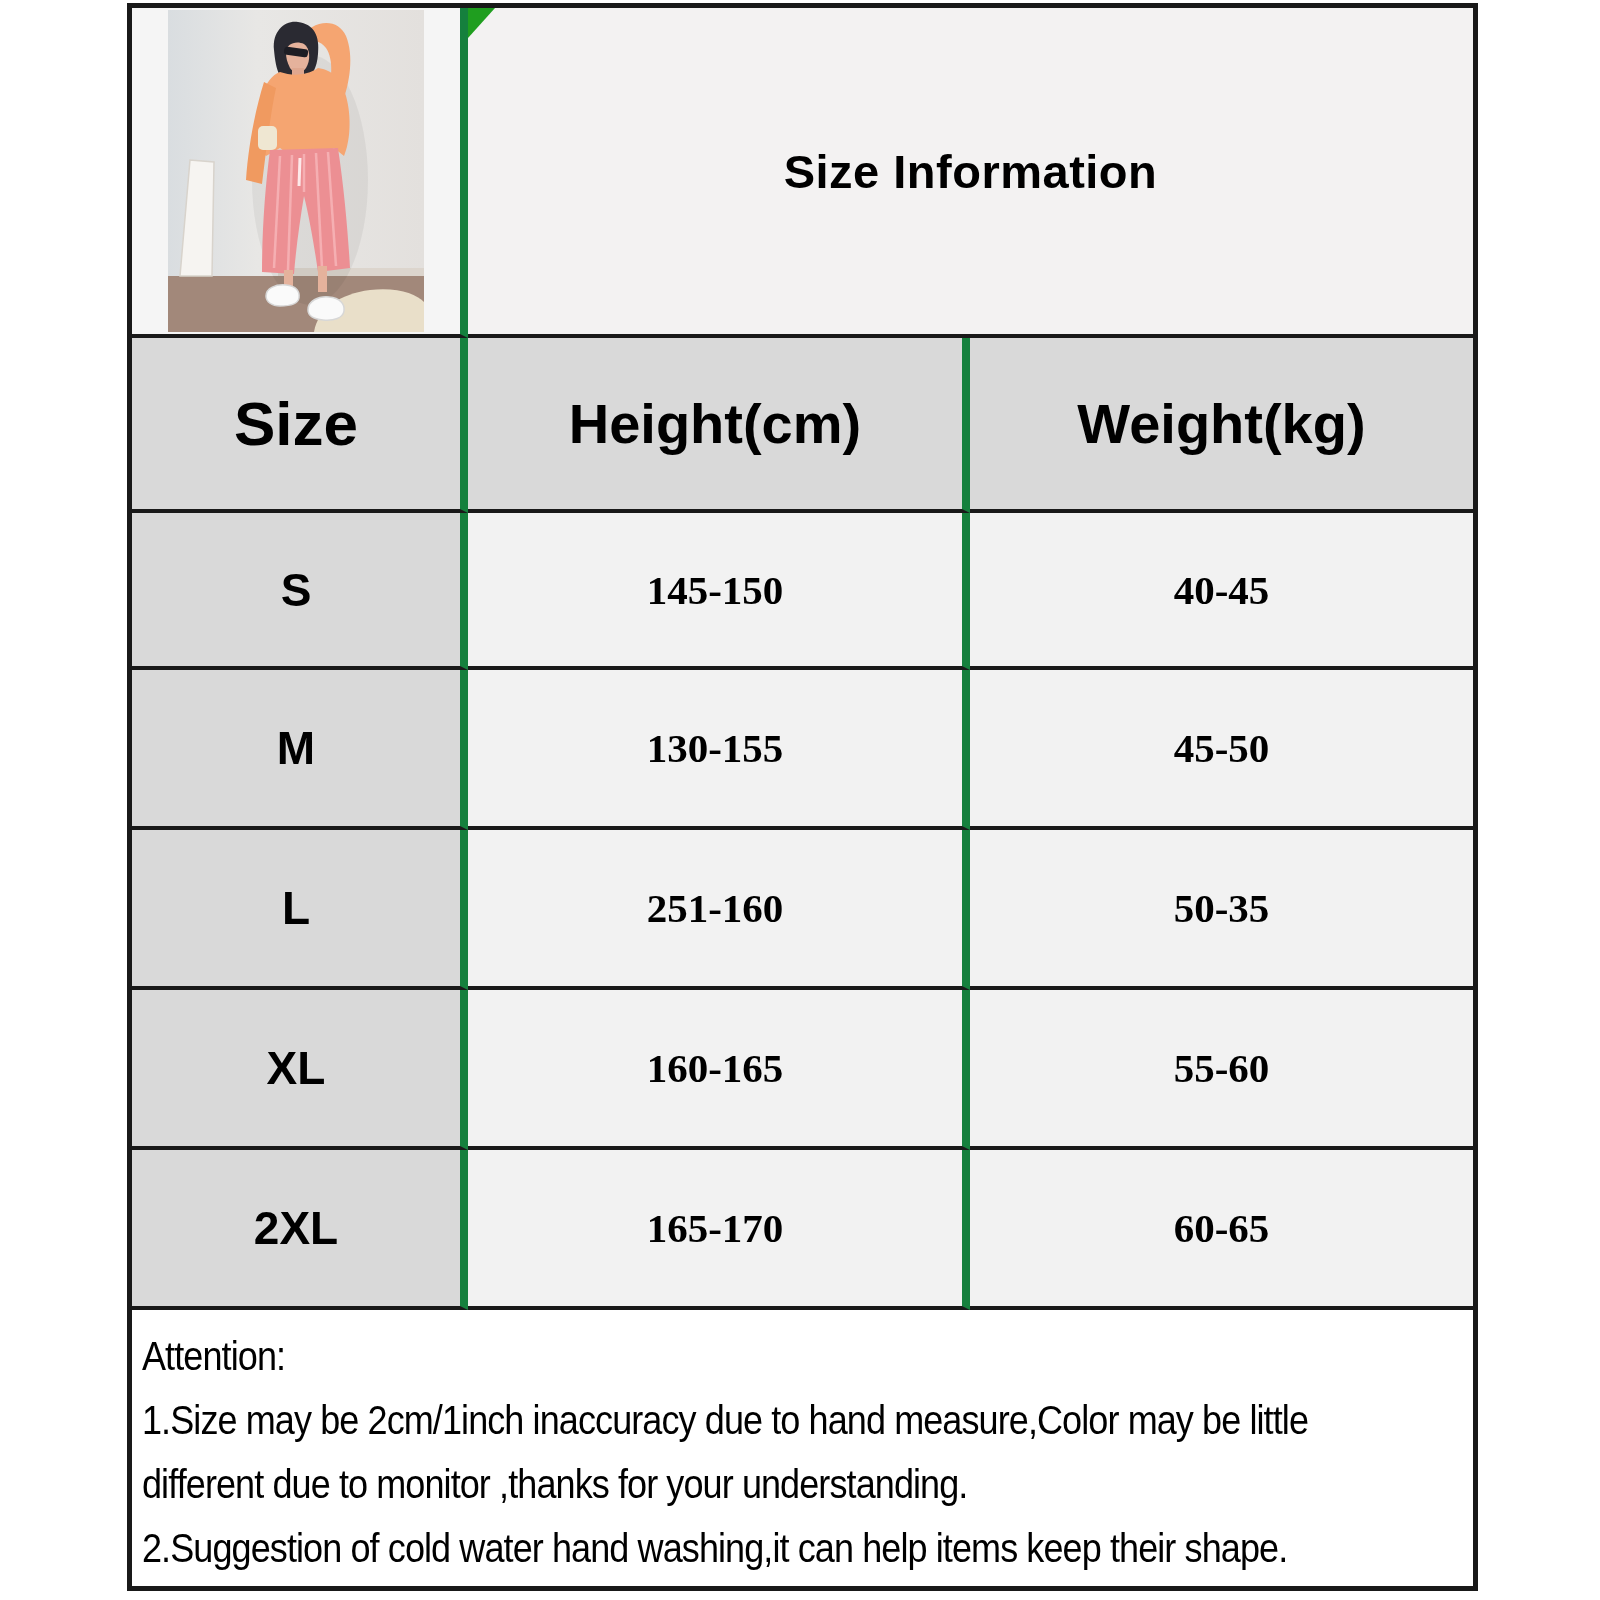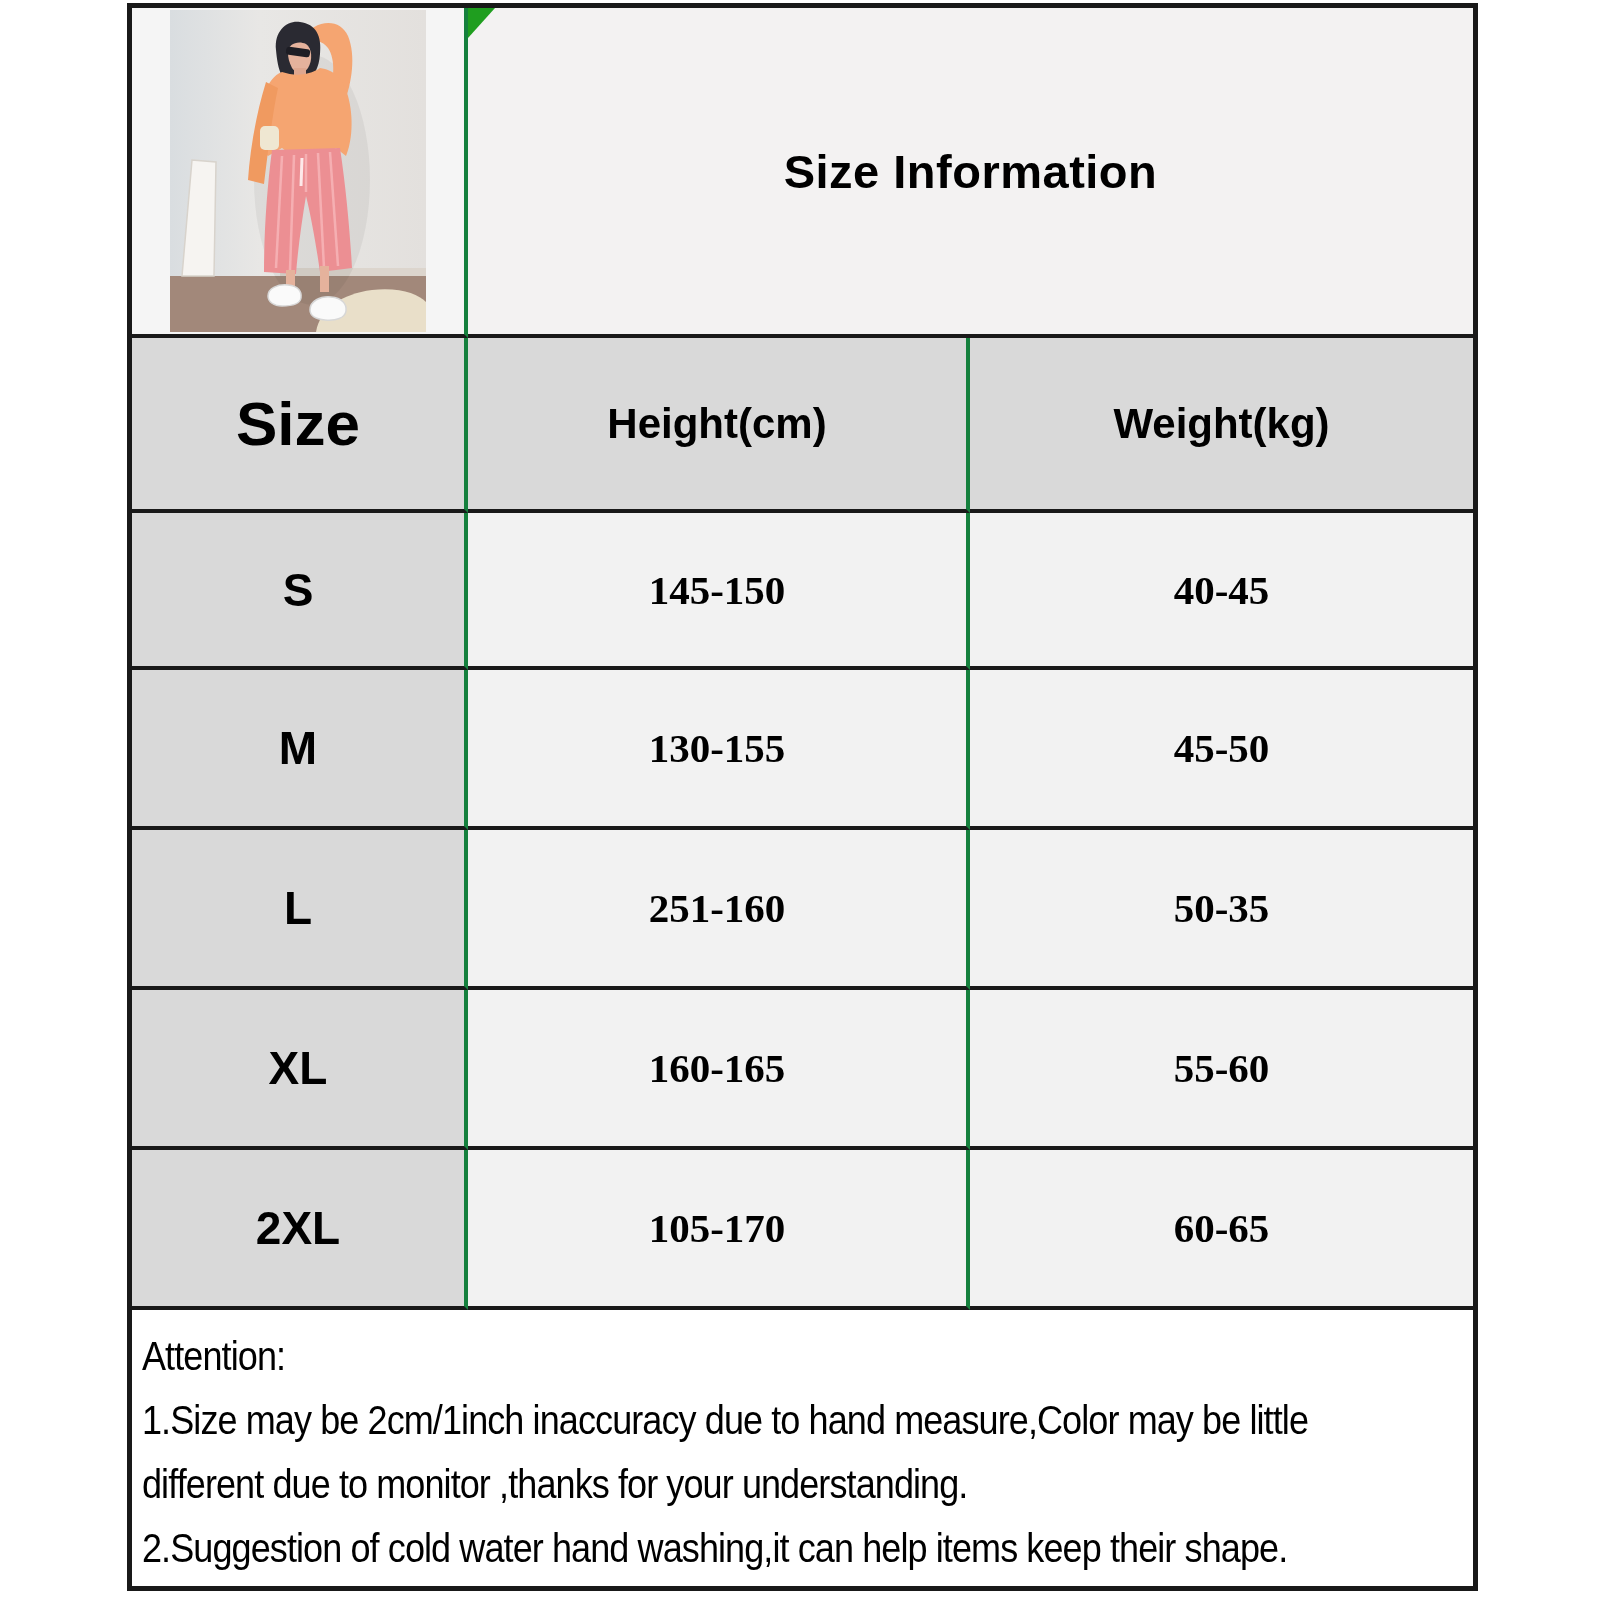--- a/index.html
+++ b/index.html
@@ -6,36 +6,36 @@
   body{width:1600px;height:1600px;position:relative;font-family:"Liberation Sans","DejaVu Sans",sans-serif;color:#000;}
 
   .chart{
     position:absolute;left:127px;top:3px;width:1351px;height:1588px;
     box-sizing:border-box;border:5px solid #191919;
     display:grid;
     grid-template-columns:336px 502px 1fr;
     grid-template-rows:330px 175px 157px 160px 160px 160px 160px 1fr;
     background:#f2f2f2;
   }
-  .cell{box-sizing:border-box;border-right:4px solid #15803d;border-bottom:4px solid #191919;
+  .cell{box-sizing:border-box;border-right:8px solid #15803d;border-bottom:4px solid #191919;
         display:flex;align-items:center;justify-content:center;position:relative;}
   .last-col{border-right:none;}
   .span2{grid-column:2 / 4;border-right:none;}
   .span3{grid-column:1 / 4;border-right:none;border-bottom:none;}
 
   .photo-cell{background:#f5f5f5;padding:4px 0;}
   .title-cell{background:#f3f2f2;}
   .title-text{font-size:47px;font-weight:bold;letter-spacing:0.5px;}
 
   .flag{position:absolute;left:0;top:0;width:0;height:0;
         border-top:30px solid #1f9e1f;border-right:27px solid transparent;}
 
   .hdr{background:#d9d9d9;font-weight:bold;}
   .hdr-size{font-size:62px;}
-  .hdr-small{font-size:42px;}
+  .hdr-small{font-size:56px;}
 
   .size-col{background:#d9d9d9;font-weight:bold;font-size:46px;}
   .val{background:#f2f2f2;font-weight:bold;font-size:41px;font-family:Liberation Serif, serif;}
 
   .attention{background:#ffffff;align-items:flex-start;justify-content:flex-start;
              padding:14px 18px 0 10px;flex-direction:column;}
   .att-line{font-size:40px;letter-spacing:-1px;line-height:64px;white-space:nowrap;
             transform:scaleX(0.90);transform-origin:0 50%;}
 
   svg{display:block;}
@@ -127,21 +127,21 @@
 
   <div class="cell size-col">L</div>
   <div class="cell val">251-160</div>
   <div class="cell val last-col">50-35</div>
 
   <div class="cell size-col">XL</div>
   <div class="cell val">160-165</div>
   <div class="cell val last-col">55-60</div>
 
   <div class="cell size-col">2XL</div>
-  <div class="cell val">105-170</div>
+  <div class="cell val">165-170</div>
   <div class="cell val last-col">60-65</div>
 
   <div class="cell attention span3">
     <div class="att-line">Attention:</div>
     <div class="att-line">1.Size may be 2cm/1inch inaccuracy due to hand measure,Color may be little</div>
     <div class="att-line">different due to monitor ,thanks for your understanding.</div>
     <div class="att-line">2.Suggestion of cold water hand washing,it can help items keep their shape.</div>
   </div>
 
 </div>

